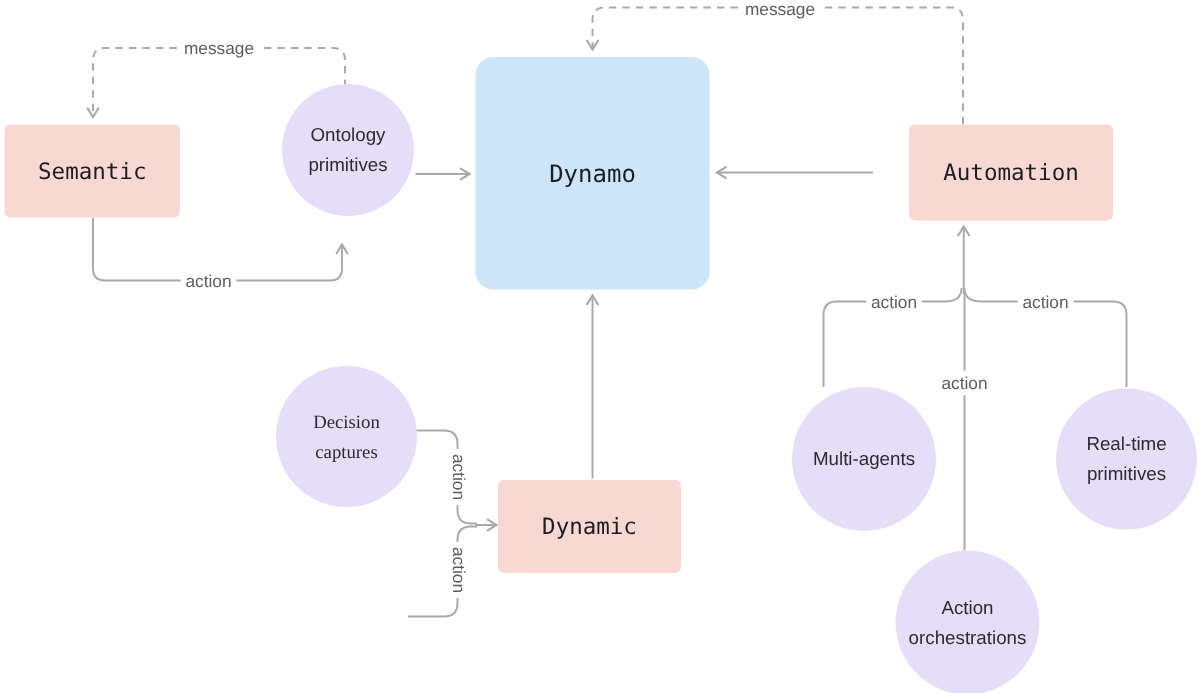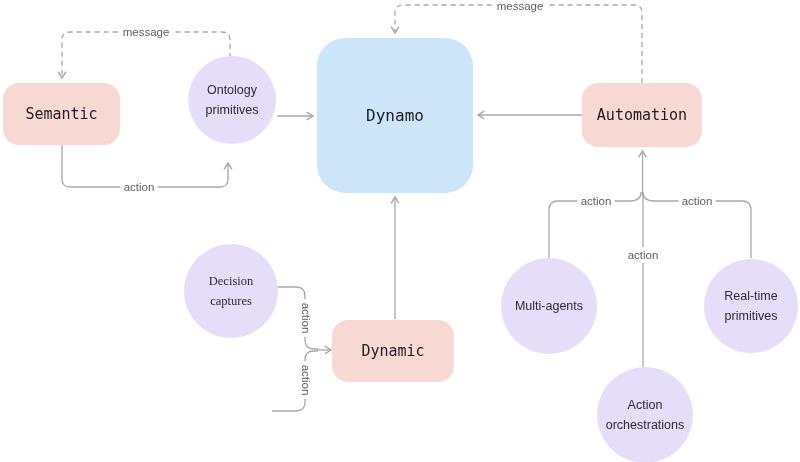--- a/index.html
+++ b/index.html
@@ -29,50 +29,50 @@
     font-size:11.5px;
     fill:var(--edge-label);
     stroke:#ffffff;stroke-width:8;stroke-linejoin:round;
     paint-order:stroke;
     text-anchor:middle;
     dominant-baseline:middle;
   }
   .node{position:absolute;display:flex;align-items:center;justify-content:center;box-sizing:border-box;}
   .box{
     background:var(--box-fill);
-    border-radius:16px;
+    border-radius:4px;
     font-family:"DejaVu Sans Mono","Liberation Mono",monospace;
     font-size:15px;
     color:var(--node-text);
   }
   .bigbox{
     background:var(--dynamo-fill);
-    border-radius:28px;
+    border-radius:12px;
     font-family:"DejaVu Sans Mono","Liberation Mono",monospace;
     font-size:16px;
     color:var(--node-text);
   }
   .circle{
     background:var(--circle-fill);
     border-radius:50%;
     font-size:12.5px;
     line-height:1.6;
     color:var(--circle-text);
     text-align:center;
     white-space:pre-line;
   }
   
   #node-semantic            {left:3px;   top:83px;  width:117px; height:62px;}
   #node-dynamo              {left:317px; top:38px;  width:156px; height:155px;}
-  #node-automation          {left:582px; top:83px;  width:120px; height:64px;}
+  #node-automation          {left:606px; top:83px;  width:136px; height:64px;}
   #node-dynamic             {left:332px; top:320px; width:122px; height:62px;}
   #node-ontology-primitives {left:188px; top:56px;  width:88px;  height:88px;}
   #node-decision-captures   {left:184px; top:244px; width:94px;  height:94px;font-family:Liberation Serif, serif;}
   #node-data-network-effects{left:178px; top:367px; width:94px;  height:94px;}
-  #node-multi-agents        {left:501px; top:258px; width:96px;  height:96px;}
+  #node-multi-agents        {left:528px; top:258px; width:96px;  height:96px;}
   #node-action-orchestrations{left:597px;top:367px; width:96px;  height:96px;}
   #node-real-time-monitoring{left:704px; top:259px; width:94px;  height:94px;}
 </style>
 </head>
 <body>
 
 <div class="canvas">
 
   <svg class="edges" viewBox="0 0 800 462" xmlns="http://www.w3.org/2000/svg">
     <defs>

